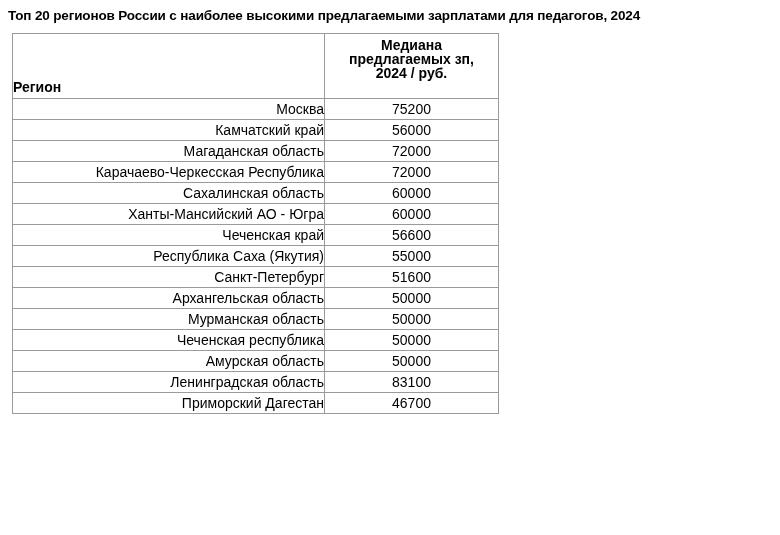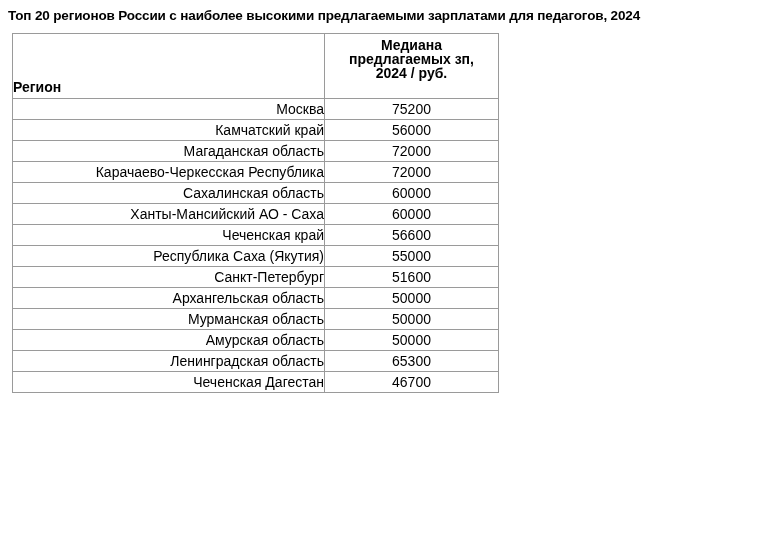--- a/index.html
+++ b/index.html
@@ -115,21 +115,21 @@
         </tr>
         <tr>
           <td class="cell-region">Карачаево-Черкесская Республика</td>
           <td class="cell-value">72000</td>
         </tr>
         <tr>
           <td class="cell-region">Сахалинская область</td>
           <td class="cell-value">60000</td>
         </tr>
         <tr>
-          <td class="cell-region">Ханты-Мансийский АО - Саха</td>
+          <td class="cell-region">Ханты-Мансийский АО - Югра</td>
           <td class="cell-value">60000</td>
         </tr>
         <tr>
           <td class="cell-region">Чеченская край</td>
           <td class="cell-value">56600</td>
         </tr>
         <tr>
           <td class="cell-region">Республика Саха (Якутия)</td>
           <td class="cell-value">55000</td>
         </tr>
@@ -139,27 +139,31 @@
         </tr>
         <tr>
           <td class="cell-region">Архангельская область</td>
           <td class="cell-value">50000</td>
         </tr>
         <tr>
           <td class="cell-region">Мурманская область</td>
           <td class="cell-value">50000</td>
         </tr>
         <tr>
+          <td class="cell-region">Чеченская республика</td>
+          <td class="cell-value">50000</td>
+        </tr>
+        <tr>
           <td class="cell-region">Амурская область</td>
           <td class="cell-value">50000</td>
         </tr>
         <tr>
           <td class="cell-region">Ленинградская область</td>
-          <td class="cell-value">65300</td>
+          <td class="cell-value">83100</td>
         </tr>
         <tr>
-          <td class="cell-region">Чеченская Дагестан</td>
+          <td class="cell-region">Приморский Дагестан</td>
           <td class="cell-value">46700</td>
         </tr>
       </tbody>
   </table>
 
 </div>
 
 </body></html>

